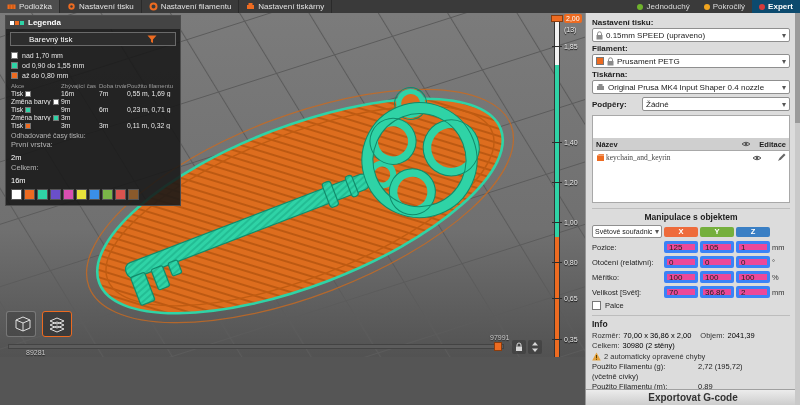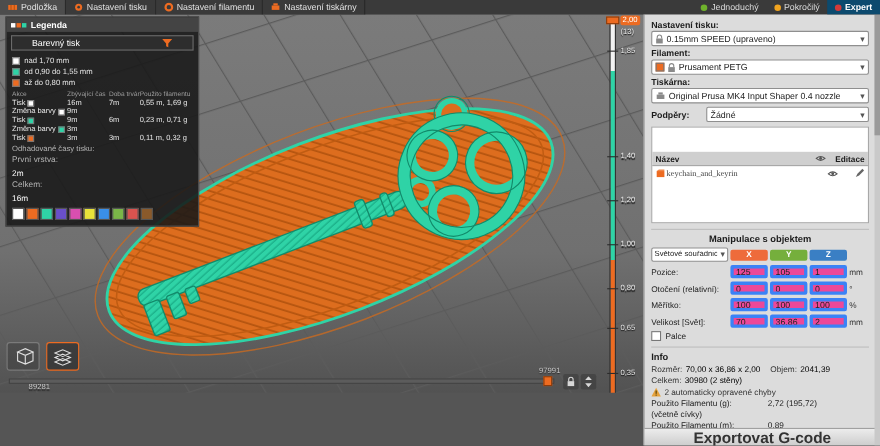--- a/index.html
+++ b/index.html
@@ -109,21 +109,21 @@
 
   .sec-title { font-weight:bold; font-size:8.5px; margin:5px 0 2px 0; border-top:1px solid #bdbdbd; padding-top:3px; }
   .info-line { display:flex; gap:3px; font-size:7.5px; margin-top:1px; white-space:nowrap; }
   .info-line .lbl { color:#333; }
   .info-line .val { color:#000; }
   .warn-line { display:flex; gap:3px; align-items:center; font-size:7.5px; margin-top:2px; color:#333; }
   .slice-grid { display:grid; grid-template-columns:106px 1fr; row-gap:1px; font-size:7.5px; margin-top:1px; }
   .export-btn { position:absolute; left:0; right:0; bottom:0; height:16px;
                 background:linear-gradient(#ececec,#cdcdcd); border-top:1px solid #a0a0a0;
                 display:flex; align-items:center; justify-content:center;
-                font-size:14px; font-weight:bold; color:#333; cursor:default; }
+                font-size:10px; font-weight:bold; color:#333; cursor:default; }
   .p-scroll { position:absolute; right:0; top:0; width:5px; height:100%; background:#c9c9c9; }
   .p-thumb { position:absolute; right:0; top:0; width:5px; height:110px; background:#9a9a9a; }
 </style>
 </head>
 <body>
 
 <div id="app">
 
   <div class="topbar">
     <div class="tab active">

